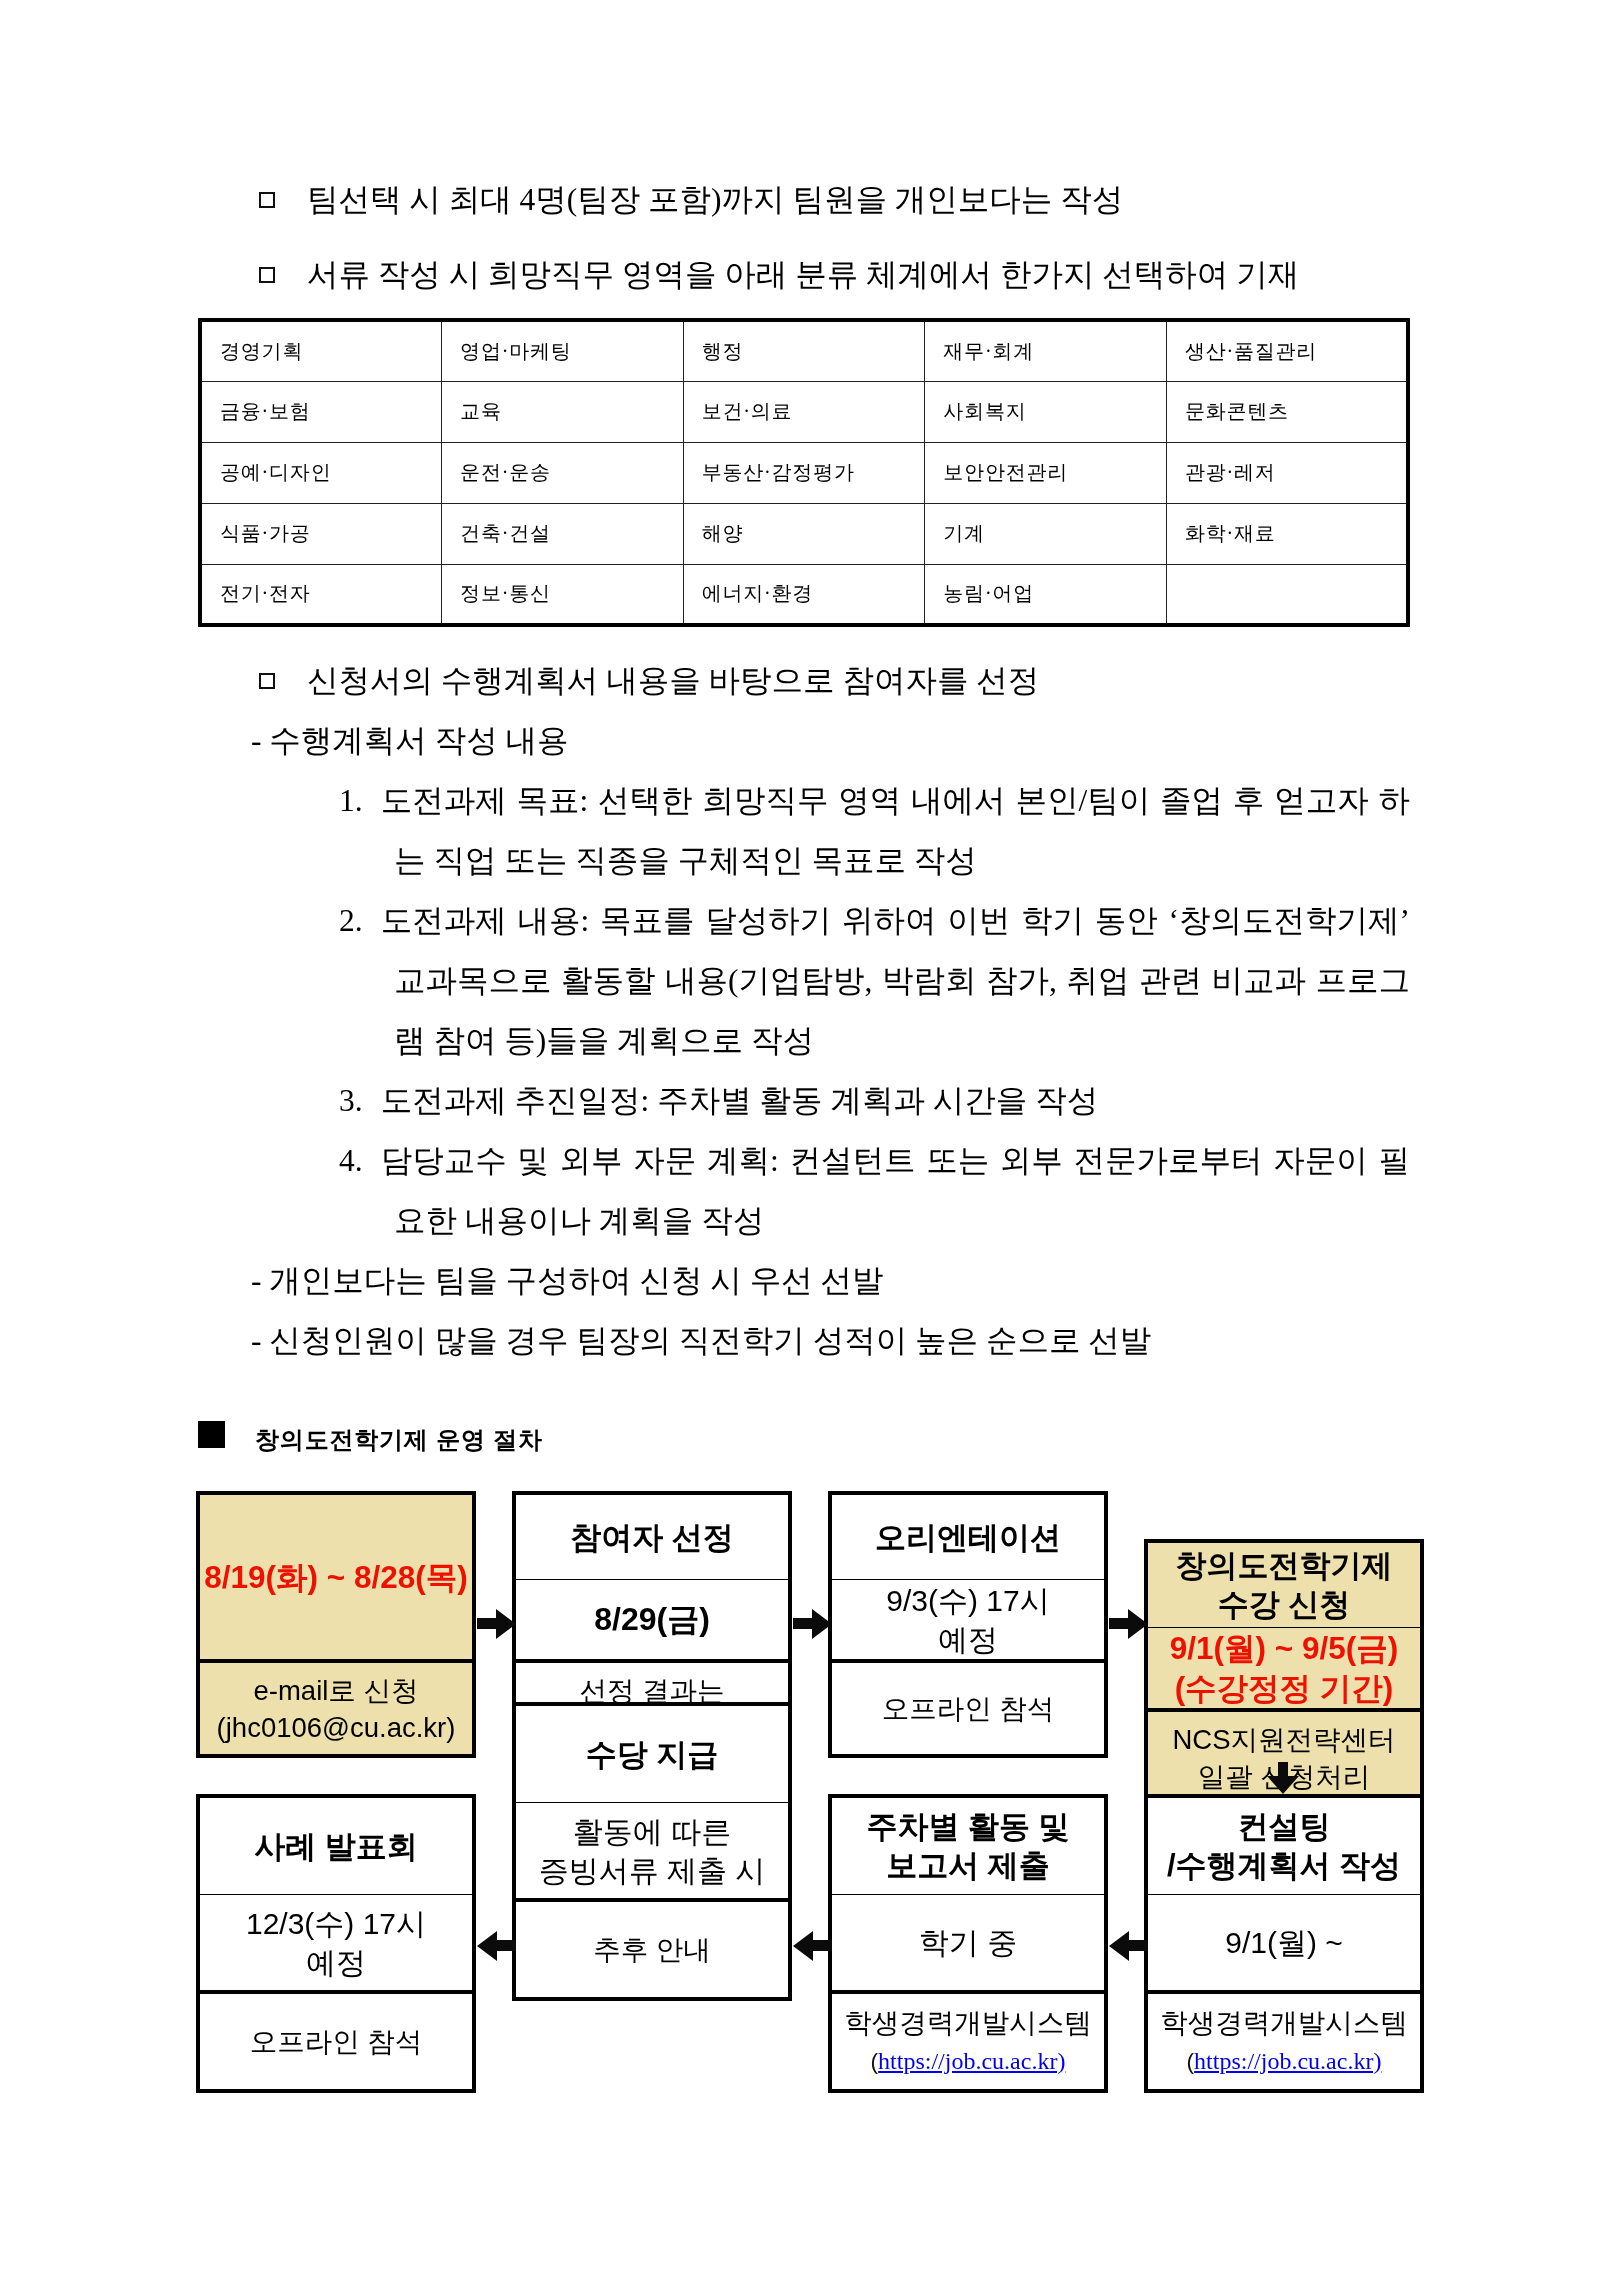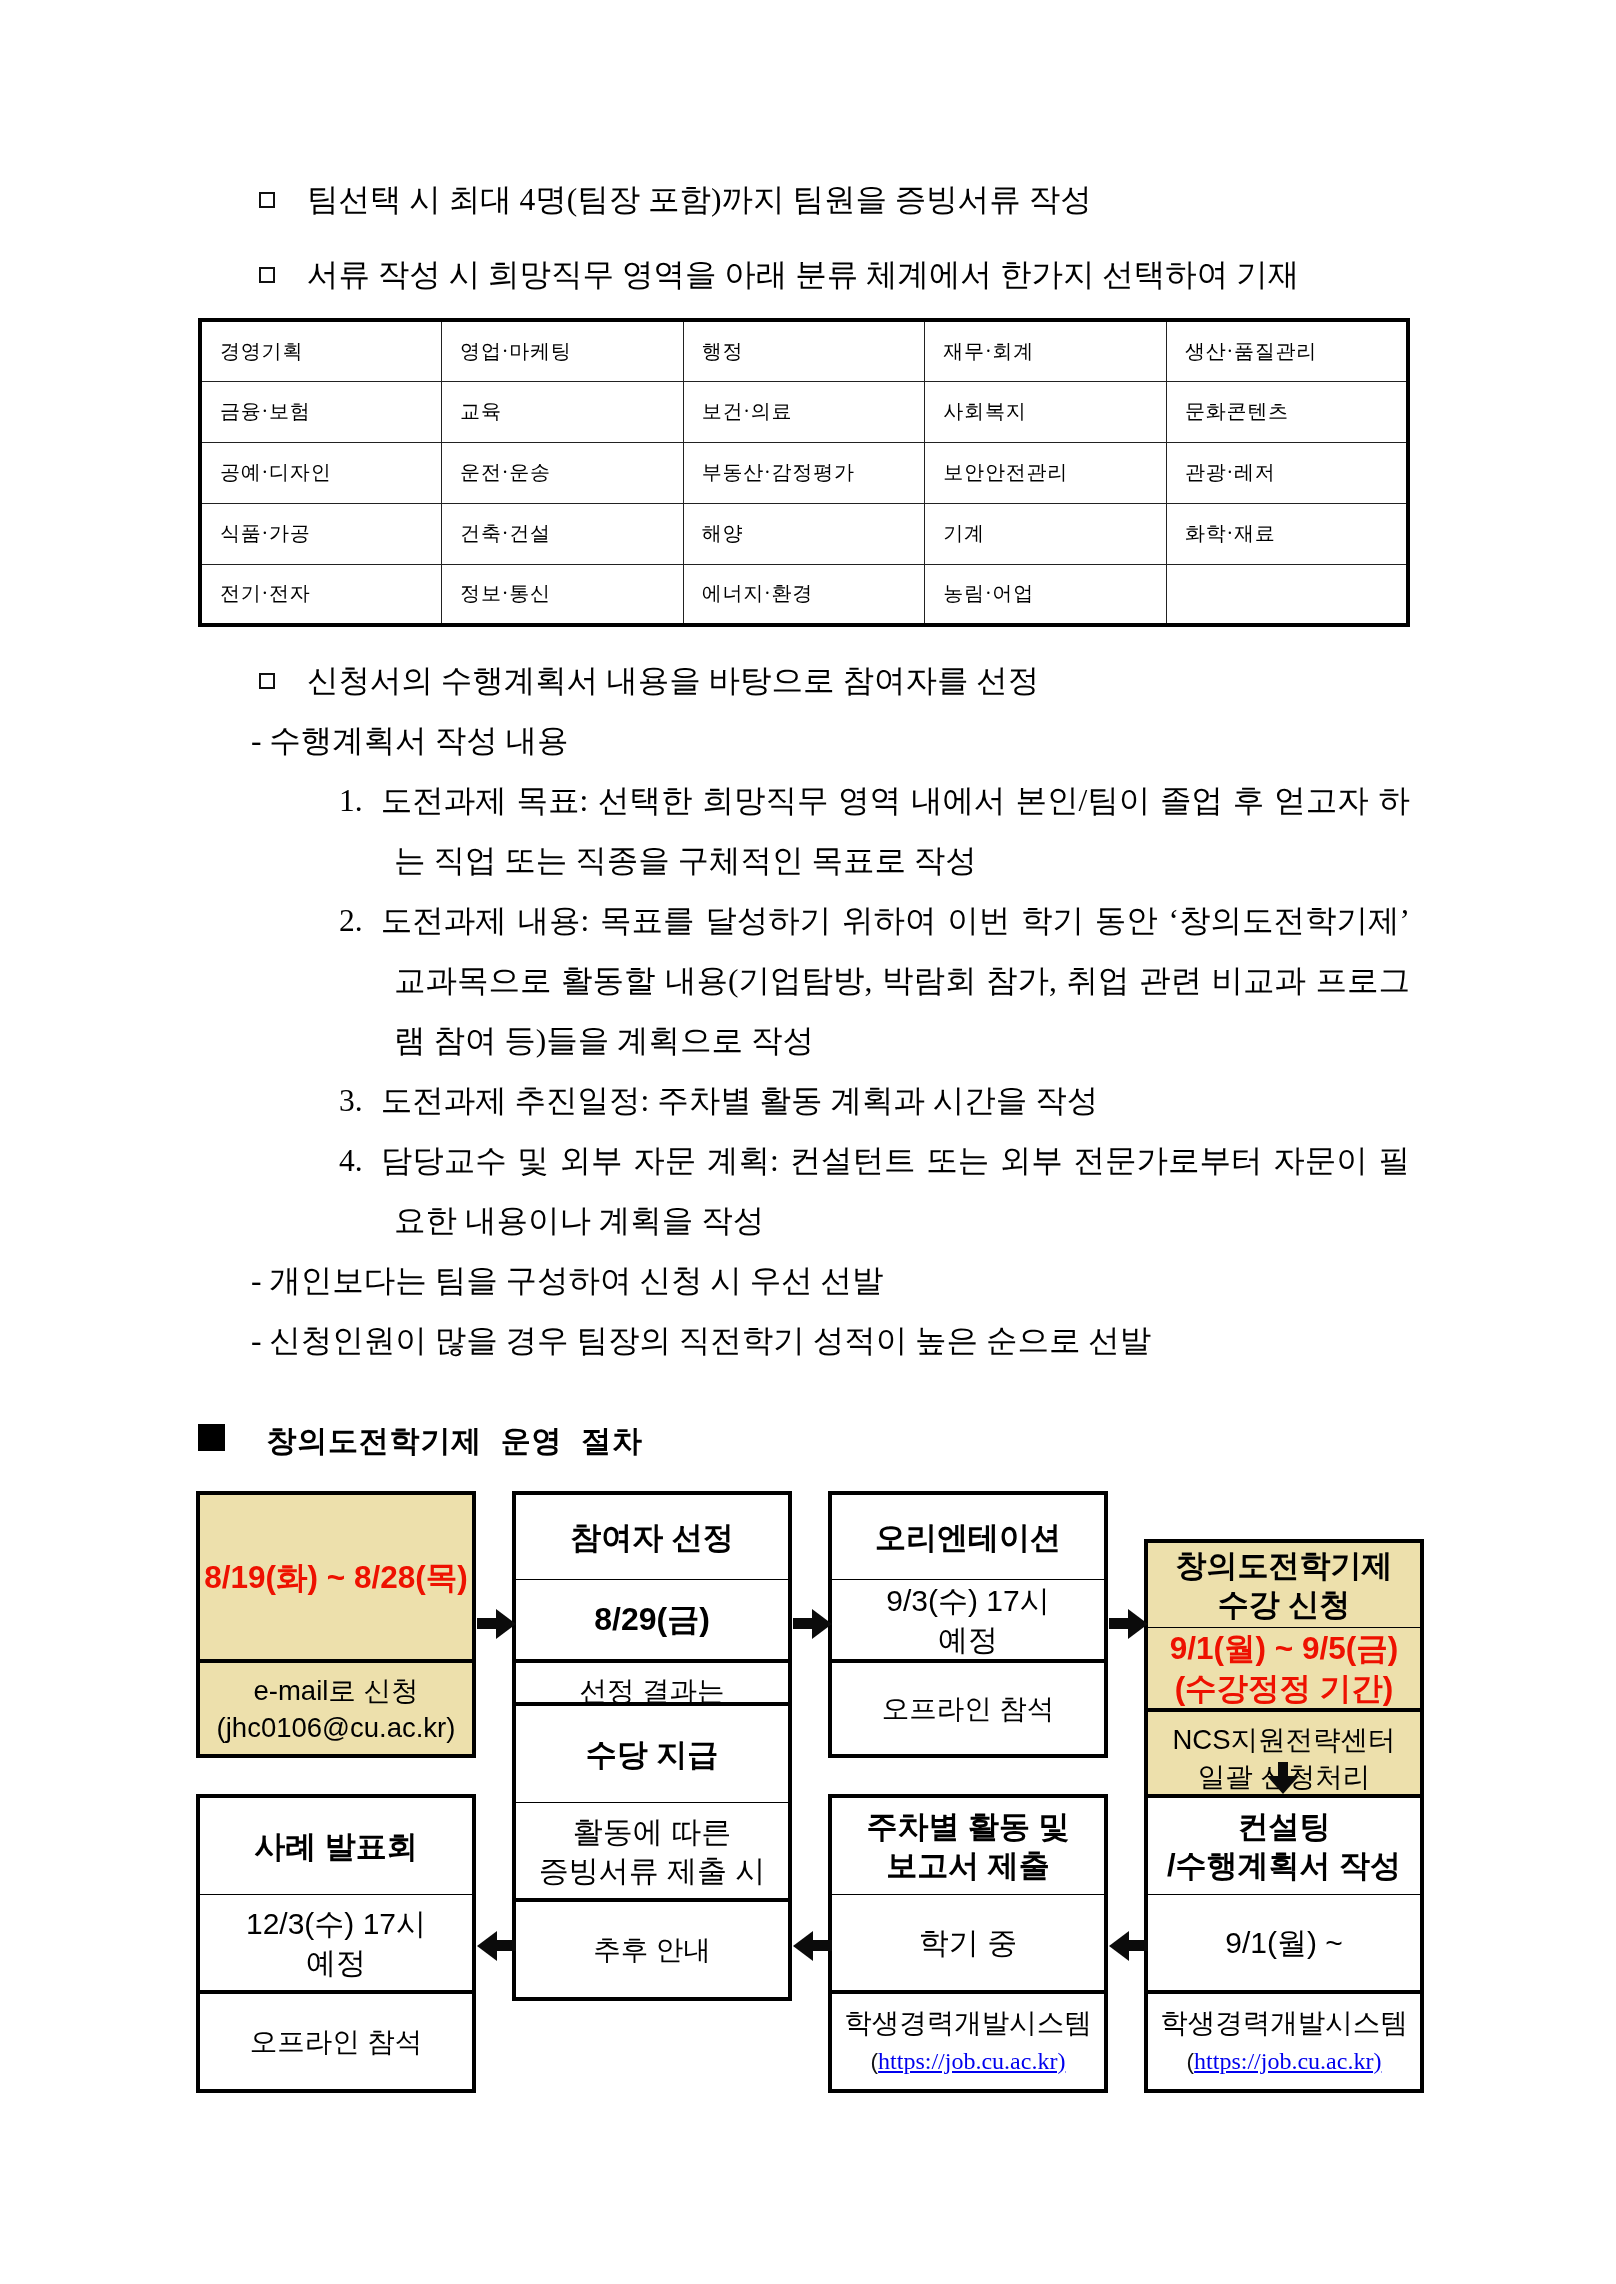--- a/index.html
+++ b/index.html
@@ -33,22 +33,22 @@
   .b-ind { margin-left:61px; white-space:nowrap; }
   .d-ind { margin-left:53px; white-space:nowrap; }
   .sel-item {
     margin-left:141px; padding-left:55px; text-indent:-55px;
     line-height:60px; text-align:justify; width:1071px;
   }
   .sel-item .num { margin-right:18px; }
   
   .sect-head {
     position:absolute; left:198px; top:1421px;
-    font-family:Liberation Mono, monospace;
-    font-weight:bold; font-size:30px; letter-spacing:0.8px;
+    font-family:Liberation Sans, sans-serif;
+    font-weight:bold; font-size:24px; letter-spacing:0.8px;
   }
   .fsq { display:inline-block; width:27px; height:27px; background:#000; margin-right:22.6px; }
   
   .fbox {
     position:absolute; width:280px; background:#fff; border:4px solid #000;
     display:flex; flex-direction:column;
     font-family:"Liberation Sans","DejaVu Sans",sans-serif; text-align:center;
   }
   .fbox.hl { background:#EDE0AC; }
   .fcell {
@@ -79,21 +79,21 @@
   .head-d { display:block; width:0; height:0; border-top:18.6px solid #0b0b0b; border-left:16px solid transparent; border-right:16px solid transparent; }
 </style>
 </head>
 <body>
 
 <div class="page">
 
   <div class="intro">
     <div class="bline">
       <span class="sq"></span>
-      <span>팀선택 시 최대 4명(팀장 포함)까지 팀원을 증빙서류 작성</span>
+      <span>팀선택 시 최대 4명(팀장 포함)까지 팀원을 개인보다는 작성</span>
     </div>
     <div class="bline">
       <span class="sq"></span>
       <span>서류 작성 시 희망직무 영역을 아래 분류 체계에서 한가지 선택하여 기재</span>
     </div>
   </div>
 
   <table class="jobtable">
     <tbody>
       <tr>

